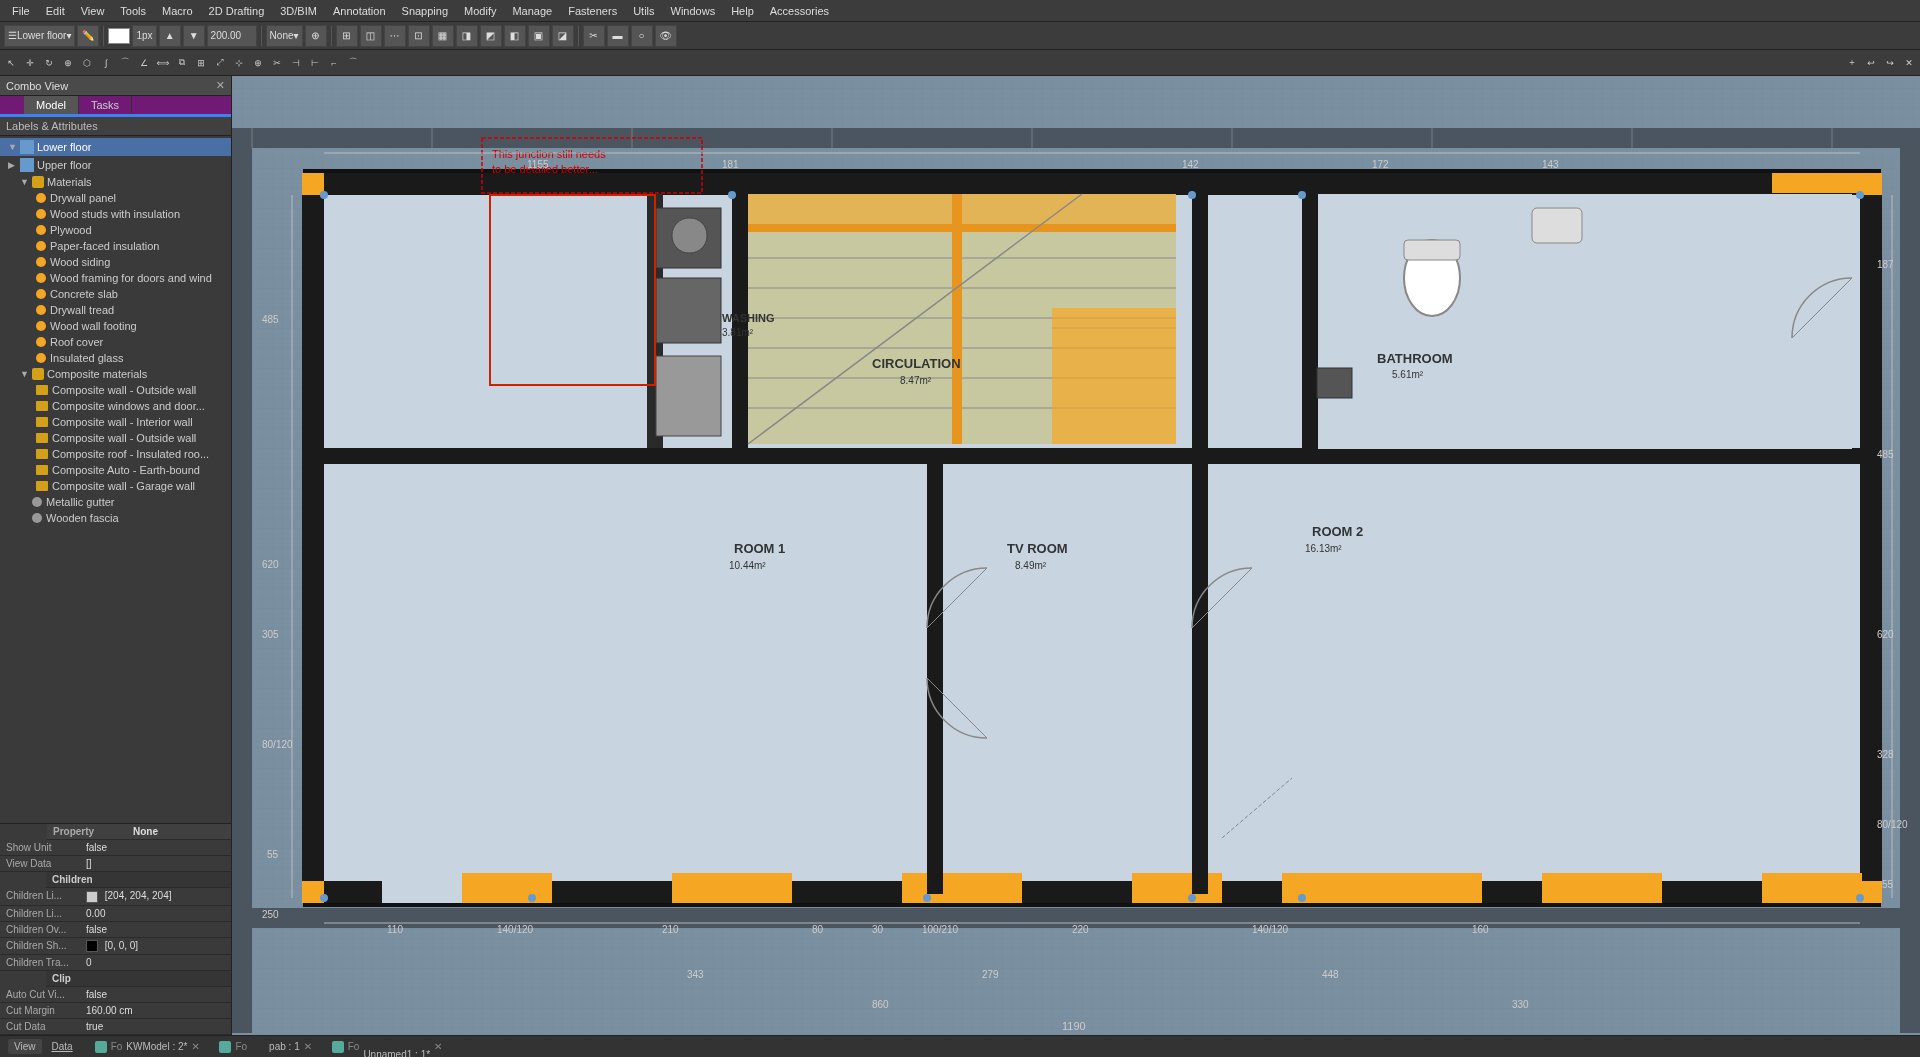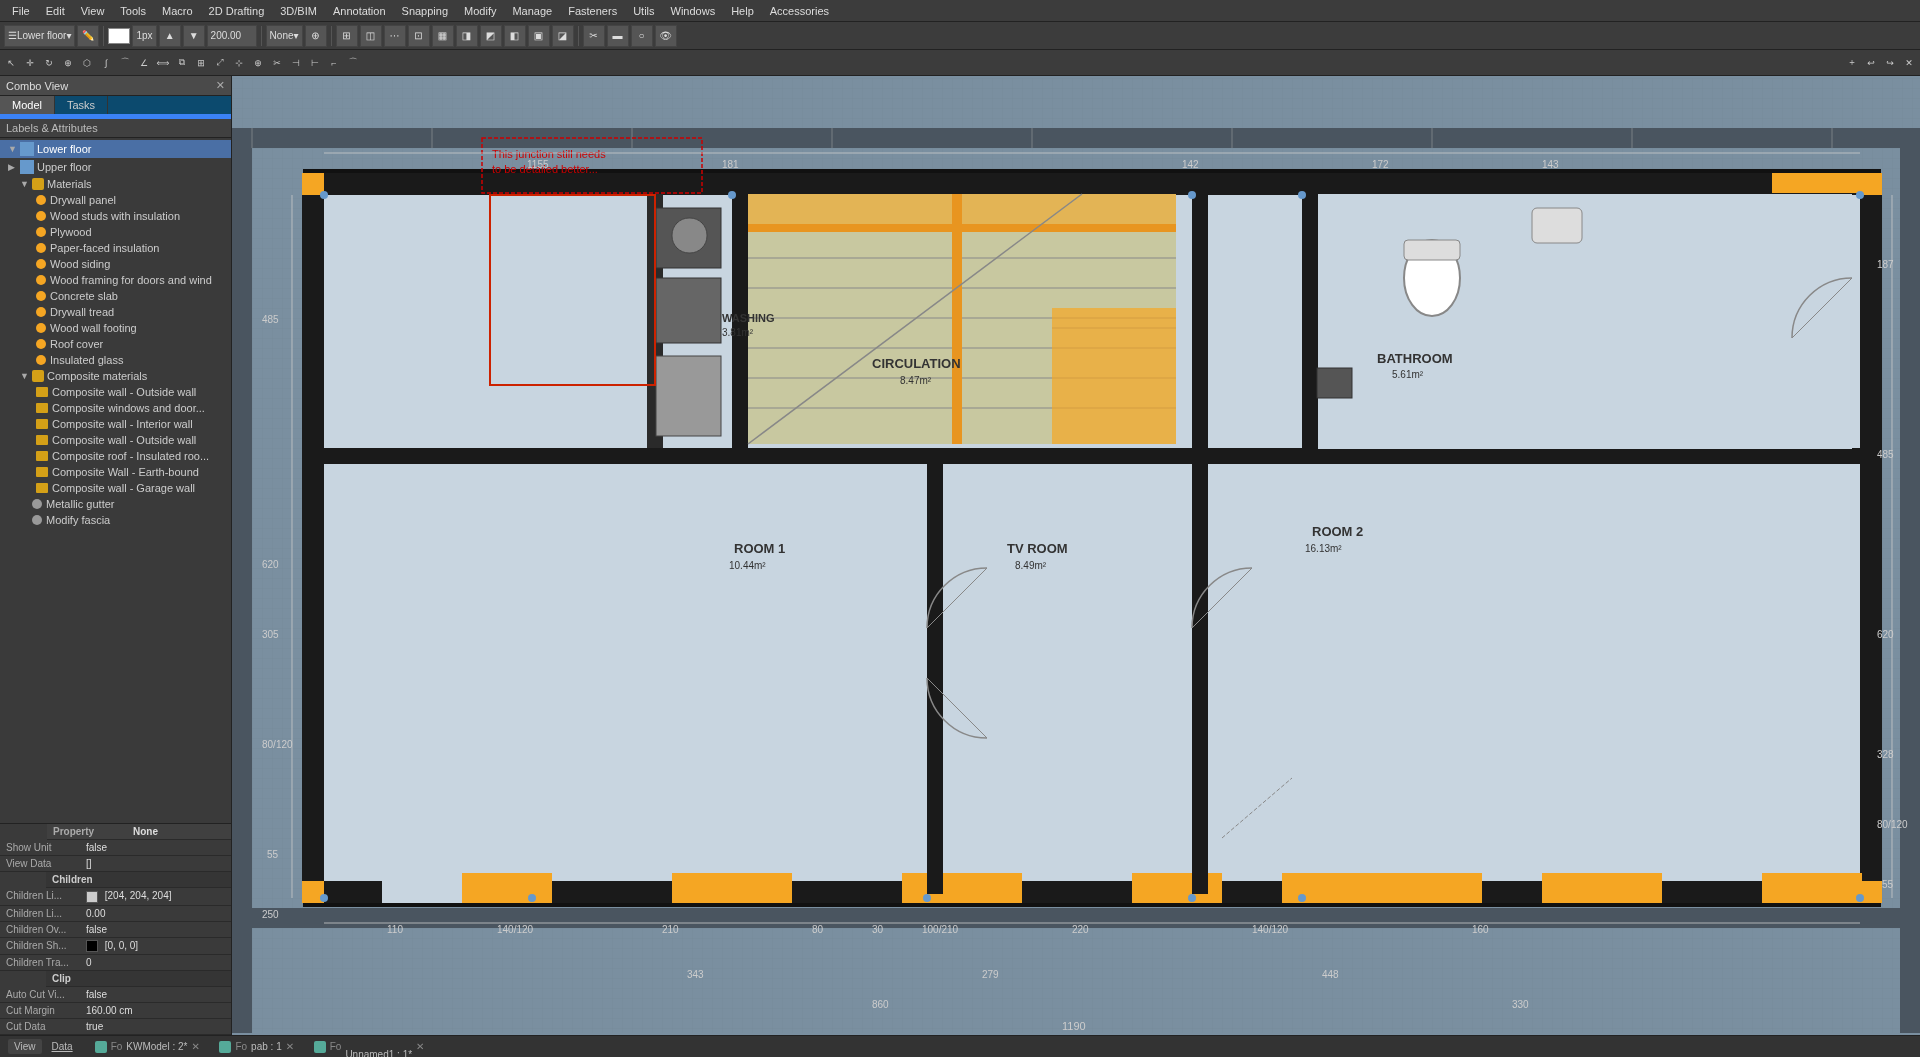--- a/index.html
+++ b/index.html
@@ -47,21 +47,21 @@
       width: 232px; background: #3a3a3a; border-right: 1px solid #222;
       display: flex; flex-direction: column;
     }
 
     #combo-view-header {
       background: #4a4a4a; padding: 3px 6px; border-bottom: 1px solid #222;
       display: flex; justify-content: space-between; align-items: center;
     }
 
     #panel-tabs {
-      display: flex; background: #0c4a6e; border-bottom: 5px solid #3b82f6;
+      display: flex; background: #701a75; border-bottom: 3px solid #3b82f6; padding-left: 24px;
     }
     .panel-tab {
       padding: 3px 12px; cursor: pointer; font-size: 11px; color: #ccc;
       border-right: 1px solid #333;
     }
     .panel-tab.active { background: #555; color: #fff; }
 
     #labels-header {
       padding: 3px 6px; background: #404040; border-bottom: 1px solid #222;
       font-size: 11px; color: #bbb;
@@ -332,39 +332,39 @@
         <span>Composite wall - Outside wall</span>
       </div>
       <div class="tree-item">
         <span class="tree-indent" style="width:32px"></span>
         <span class="icon-composite"></span>
         <span>Composite roof - Insulated roo...</span>
       </div>
       <div class="tree-item">
         <span class="tree-indent" style="width:32px"></span>
         <span class="icon-composite"></span>
-        <span>Composite Wall - Earth-bound</span>
+        <span>Composite Auto - Earth-bound</span>
       </div>
       <div class="tree-item">
         <span class="tree-indent" style="width:32px"></span>
         <span class="icon-composite"></span>
         <span>Composite wall - Garage wall</span>
       </div>
 
       <div class="tree-item">
         <span class="tree-indent" style="width:16px"></span>
         <span class="tree-arrow"> </span>
         <span class="icon-dot-gray"></span>
         <span>Metallic gutter</span>
       </div>
       <div class="tree-item">
         <span class="tree-indent" style="width:16px"></span>
         <span class="tree-arrow"> </span>
         <span class="icon-dot-gray"></span>
-        <span>Modify fascia</span>
+        <span>Wooden fascia</span>
       </div>
 
       <div style="height:8px;"></div>
     </div>
 
     <div id="properties-area">
       <div class="prop-row header">
         <span class="prop-key">Property</span>
         <span class="prop-val">None</span>
       </div>
@@ -647,21 +647,21 @@
   </div>
   <div class="status-item">
     <span class="status-icon" style="background:#5a9;"></span>
     <span style="color:#888;">Fo</span>
     <span style="cursor:pointer;">KWModel : 2*</span>
     <span class="status-icon" style="background:transparent;cursor:pointer;color:#888;">✕</span>
   </div>
   <div class="status-item">
     <span class="status-icon" style="background:#5a9;"></span>
     <span style="color:#888;">Fo</span>
-    <span style="cursor:pointer;">pab : 1</span>
+    <span style="cursor:pointer;margin-left:18px;">pab : 1</span>
     <span class="status-icon" style="background:transparent;cursor:pointer;color:#888;">✕</span>
   </div>
   <div class="status-item">
     <span class="status-icon" style="background:#5a9;"></span>
     <span style="color:#888;">Fo</span>
     <span style="cursor:pointer;margin-top:16px;">Unnamed1 : 1*</span>
     <span class="status-icon" style="background:transparent;cursor:pointer;color:#888;">✕</span>
   </div>
 </div>
 

